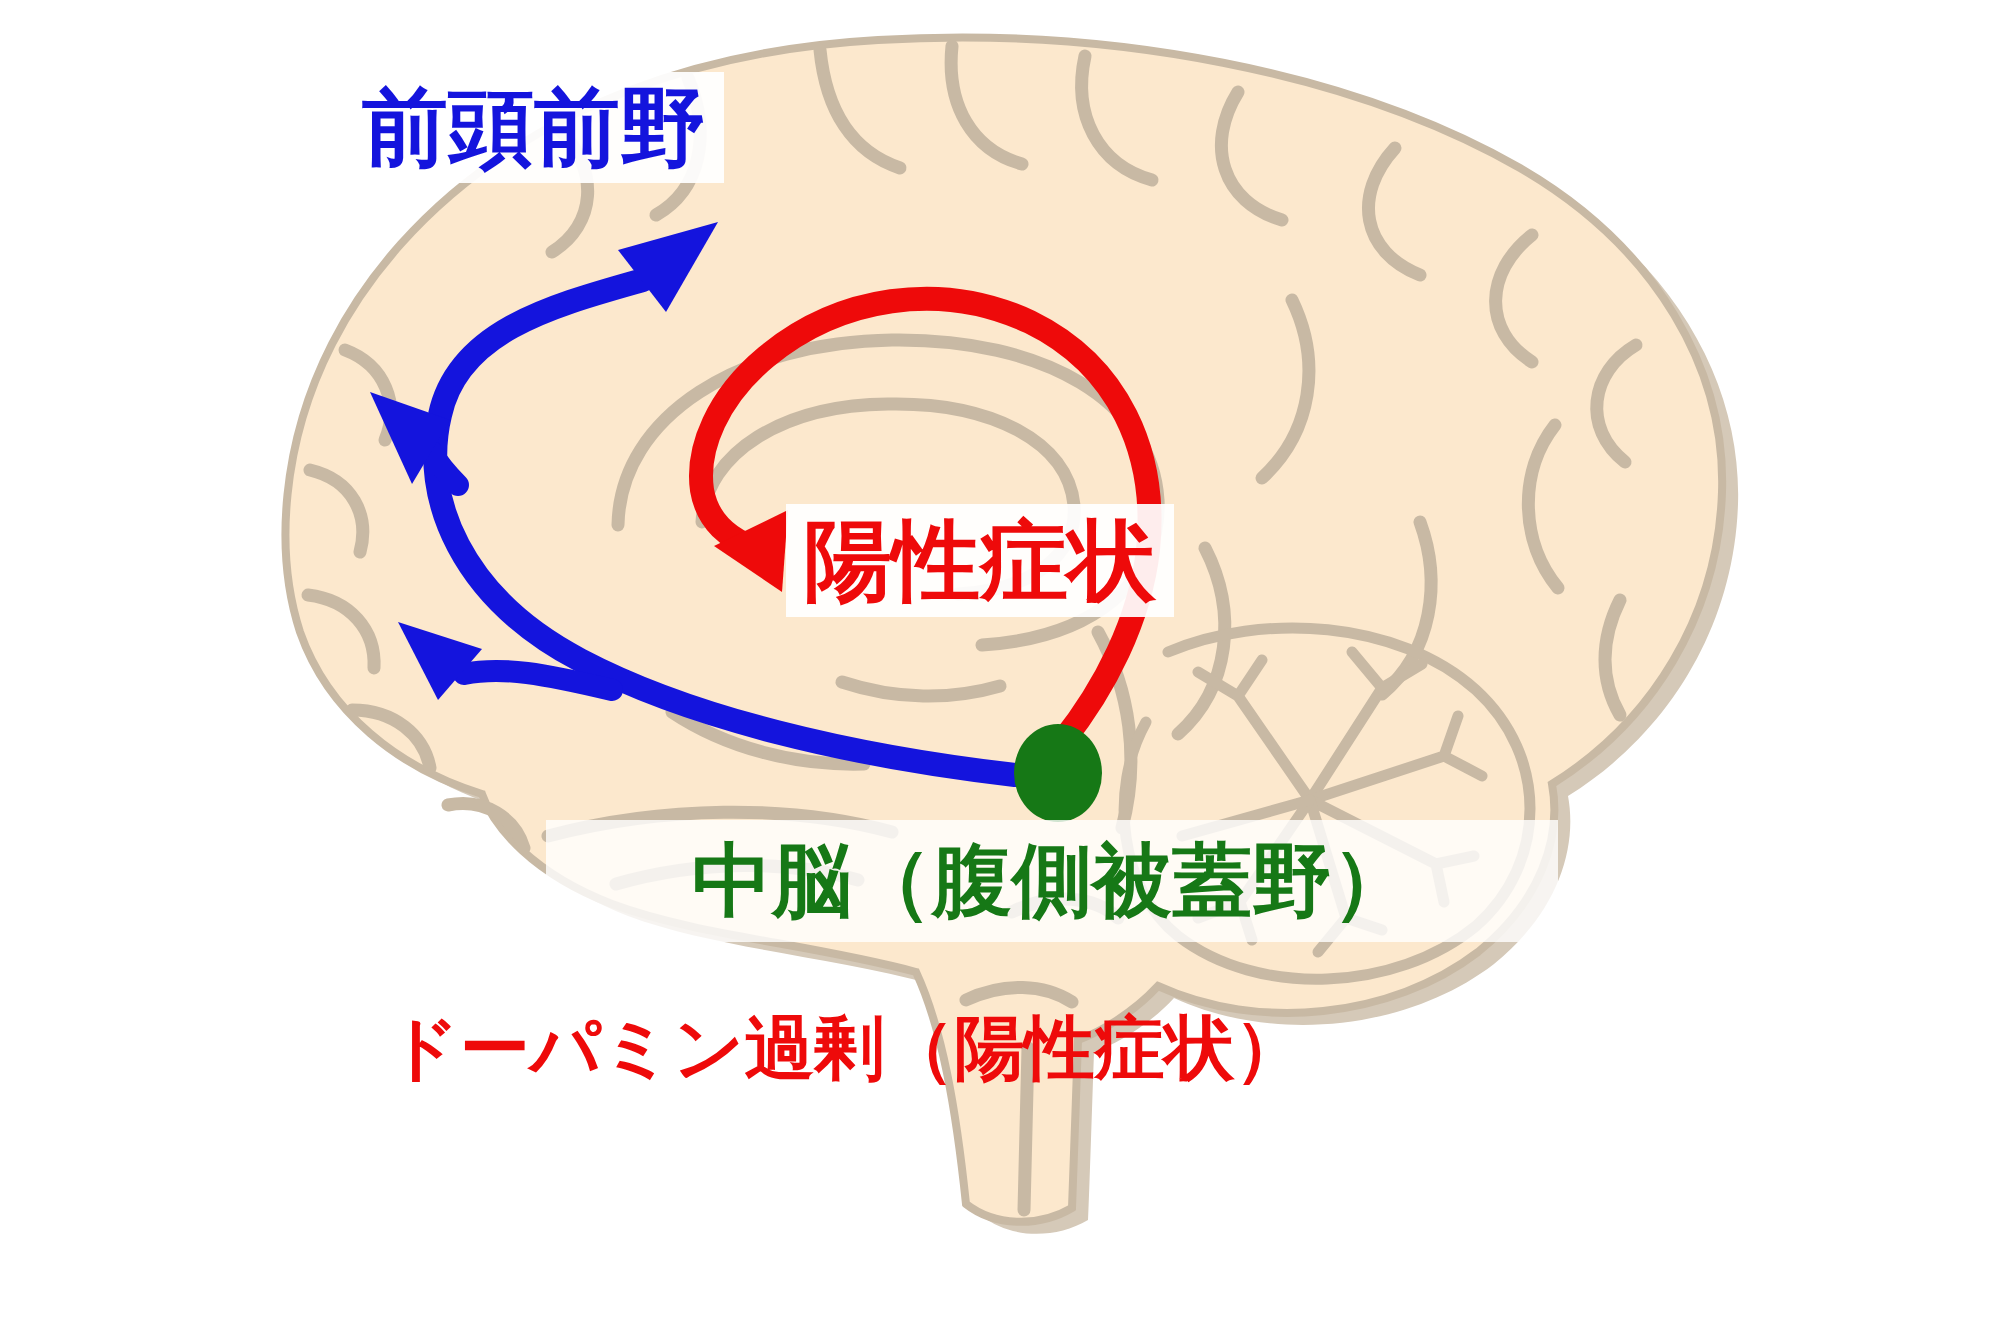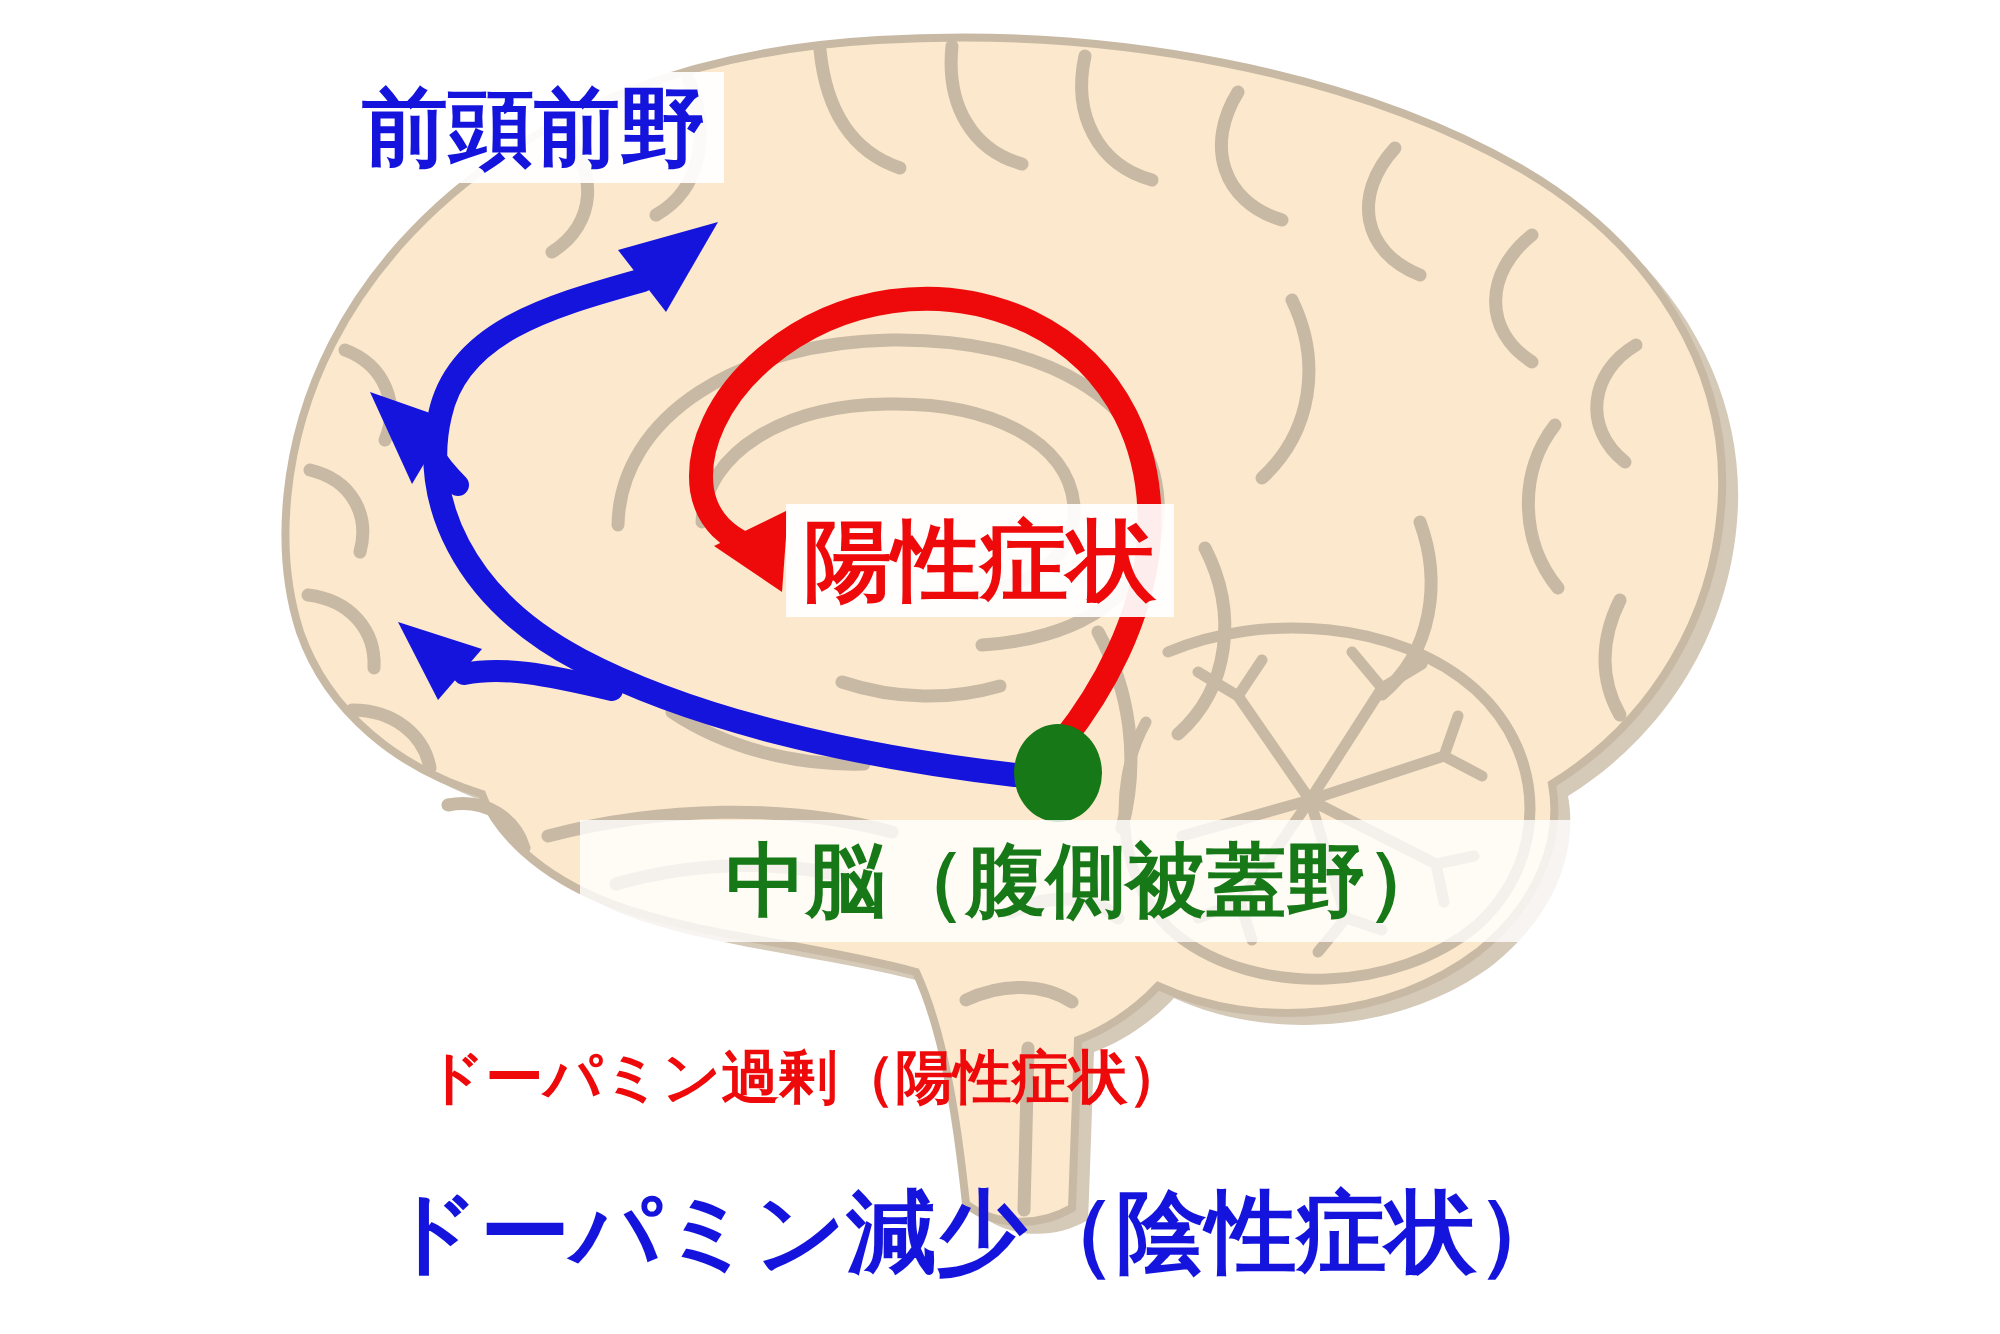--- a/index.html
+++ b/index.html
@@ -17,26 +17,26 @@
     white-space:nowrap;
     line-height:1.15;
   }
   .label.boxed{
     background:rgba(255,255,255,0.93);
     padding:6px 18px;
   }
   .label-prefrontal{left:344px;top:72px;font-size:86px;}
   .label-limbic{left:786px;top:504px;font-size:88px;}
   .label-midbrain{
-    left:580px;top:820px;width:1012px;height:122px;
+    left:546px;top:820px;width:1012px;height:122px;
     font-size:80px;text-align:center;
     background:rgba(255,255,255,0.80);
     display:flex;align-items:center;justify-content:center;
   }
-  .label-caption-red{left:388px;top:1044px;font-size:58px;margin-left:38px;}
+  .label-caption-red{left:388px;top:1008px;font-size:70px;}
   .label-caption-blue{left:388px;top:1180px;font-size:90px;}
 </style>
 </head>
 <body>
 
 <div class="stage">
 
   <svg width="2000" height="1334" viewBox="0 0 2000 1334">
 
     <g style="color: rgb(213, 201, 184);">
@@ -128,14 +128,13 @@
   </svg>
 
   <div class="label boxed label-prefrontal" style="color: rgb(20, 20, 221);">前頭前野</div>
 
   <div class="label boxed label-limbic" style="color: rgb(238, 10, 10);">陽性症状</div>
 
   <div class="label label-midbrain" style="color: rgb(22, 120, 22);">中脳（腹側被蓋野）</div>
 
   <div class="label label-caption-red" style="color: rgb(238, 10, 10);">ドーパミン過剰（陽性症状）</div>
 
-  <div class="label label-caption-blue" style="color: rgb(20, 20, 221);">ドーパミン減少（陰性症状）</div>
 </div>
 
 </body></html>

